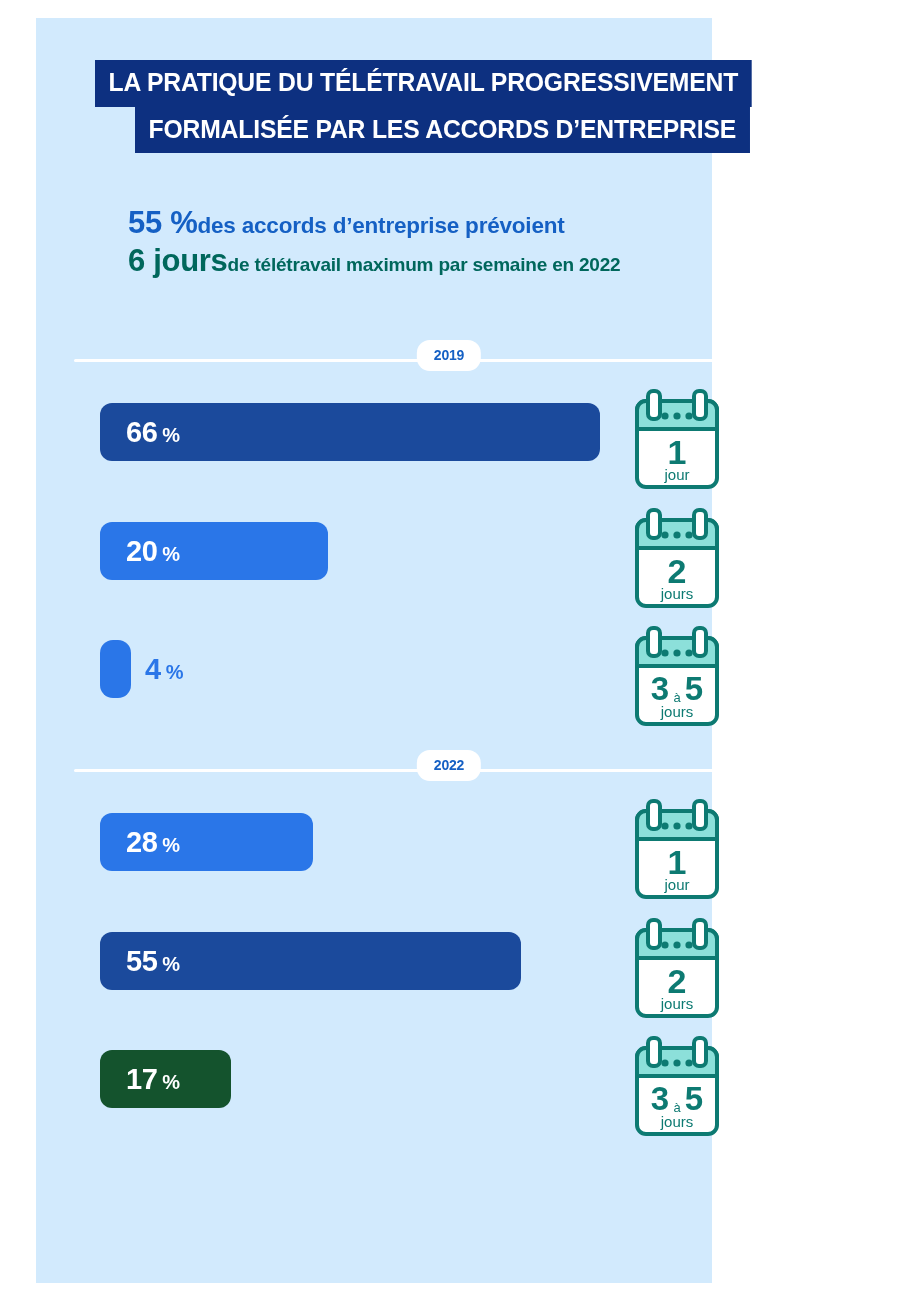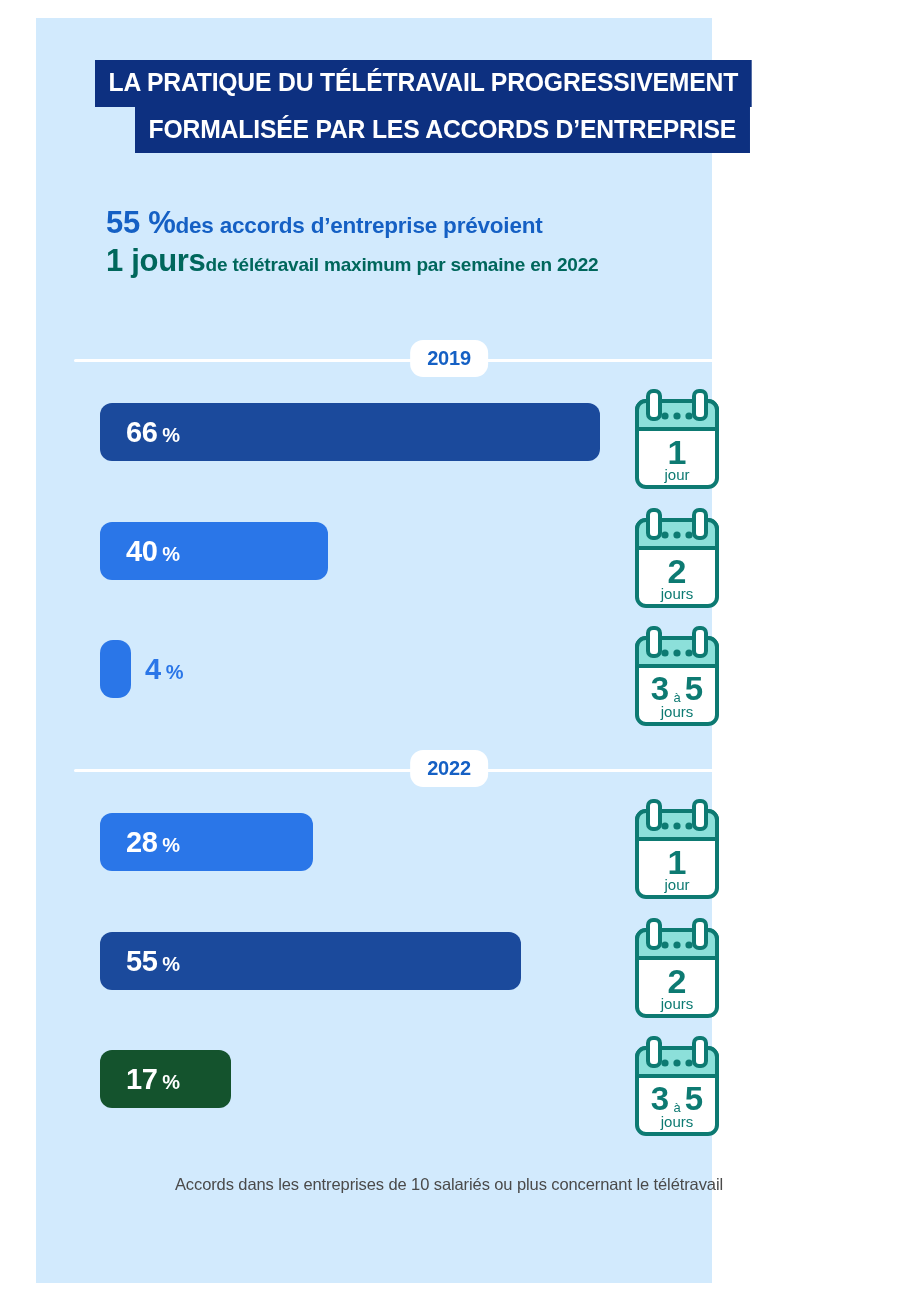--- a/index.html
+++ b/index.html
@@ -48,21 +48,21 @@
     transform: scaleX(0.97);
     transform-origin: left center;
   }
 
   
   .subtitle-block {
     position: absolute;
     left: 0;
     top: 186px;
     width: 826px;
-    padding-left: 70px;
+    padding-left: 92px;
     box-sizing: border-box;
   }
   .sub-line {
     line-height: 1.24;
     white-space: nowrap;
   }
   .sub-strong-blue {
     color: #1560c4;
     font-size: 31px;
     font-weight: bold;
@@ -103,21 +103,21 @@
     background: #ffffff;
     border-radius: 2px;
   }
   .year-pill {
     position: absolute;
     left: 50%;
     top: 0;
     transform: translateX(-50%);
     background: #ffffff;
     color: #1560c4;
-    font-size: 20px;
+    font-size: 14px;
     font-weight: bold;
     letter-spacing: -0.2px;
     padding: 8px 17px 9px 17px;
     border-radius: 13px;
     line-height: 1;
   }
 
   
   .bar-row {
     position: absolute;
@@ -198,21 +198,21 @@
     <div class="title-line-wrap line2">
       <div class="title-line">FORMALISÉE PAR LES ACCORDS D’ENTREPRISE</div>
     </div>
   </div>
 
   <div class="subtitle-block">
     <div class="sub-line">
       <span class="sub-strong-blue">55 %</span><span class="sub-rest-blue">des accords d’entreprise prévoient</span>
     </div>
     <div class="sub-line">
-      <span class="sub-strong-green">1 jours</span><span class="sub-rest-green">de télétravail maximum par semaine en 2022</span>
+      <span class="sub-strong-green">6 jours</span><span class="sub-rest-green">de télétravail maximum par semaine en 2022</span>
     </div>
   </div>
 
   <div id="chart-body">
       <div class="year-divider" style="top: 322px;">
         <div class="rule"></div>
         <div class="year-pill">2019</div>
       </div>
       <div class="bar-row" style="top: 385px;">
         <div class="bar-track">
@@ -228,21 +228,21 @@
             <circle cx="59" cy="29" r="3.6" fill="#0d7a72"></circle>
             <rect x="18" y="4" width="12" height="28" rx="5" fill="#ffffff" stroke="#0d7a72" stroke-width="4"></rect>
             <rect x="64" y="4" width="12" height="28" rx="5" fill="#ffffff" stroke="#0d7a72" stroke-width="4"></rect>
             <text x="47" y="77" text-anchor="middle" font-family="&quot;Liberation Sans&quot;, sans-serif" font-size="34" font-weight="bold" fill="#0d7a72">1</text>
             <text x="47" y="93" text-anchor="middle" font-family="&quot;Liberation Sans&quot;, sans-serif" font-size="15" fill="#0d7a72">jour</text>
           </svg></div>
       </div>
       <div class="bar-row" style="top: 504px;">
         <div class="bar-track">
           <div class="bar" style="width: 228px; background: rgb(42, 118, 232);">
-            <span class="bar-label-in"><span class="pct-num">40</span><span class="pct-sym">%</span></span>
+            <span class="bar-label-in"><span class="pct-num">20</span><span class="pct-sym">%</span></span>
           </div>
         </div>
         <div class="calendar"><svg viewBox="0 0 94 106" width="94" height="106">
             <rect x="7" y="14" width="80" height="86" rx="9" fill="#ffffff" stroke="#0d7a72" stroke-width="4"></rect>
             <path d="M7 23 a9 9 0 0 1 9-9 h62 a9 9 0 0 1 9 9 v19 h-80 z" fill="#8ce0da" stroke="#0d7a72" stroke-width="4" stroke-linejoin="round"></path>
             <circle cx="35" cy="29" r="3.6" fill="#0d7a72"></circle>
             <circle cx="47" cy="29" r="3.6" fill="#0d7a72"></circle>
             <circle cx="59" cy="29" r="3.6" fill="#0d7a72"></circle>
             <rect x="18" y="4" width="12" height="28" rx="5" fill="#ffffff" stroke="#0d7a72" stroke-width="4"></rect>
             <rect x="64" y="4" width="12" height="28" rx="5" fill="#ffffff" stroke="#0d7a72" stroke-width="4"></rect>
@@ -325,16 +325,15 @@
             <rect x="64" y="4" width="12" height="28" rx="5" fill="#ffffff" stroke="#0d7a72" stroke-width="4"></rect>
             <text x="30" y="76" text-anchor="middle" font-family="&quot;Liberation Sans&quot;, sans-serif" font-size="33" font-weight="bold" fill="#0d7a72">3</text>
             <text x="47" y="78" text-anchor="middle" font-family="&quot;Liberation Sans&quot;, sans-serif" font-size="13" fill="#0d7a72">à</text>
             <text x="64" y="76" text-anchor="middle" font-family="&quot;Liberation Sans&quot;, sans-serif" font-size="33" font-weight="bold" fill="#0d7a72">5</text>
             <text x="47" y="93" text-anchor="middle" font-family="&quot;Liberation Sans&quot;, sans-serif" font-size="15" fill="#0d7a72">jours</text>
           </svg></div>
       </div>
     </div>
 
   <div class="footer-note">
-    <div>Accords dans les entreprises de 10 salariés ou plus concernant le télétravail</div>
   </div>
 
 </div>
 
 </body></html>

